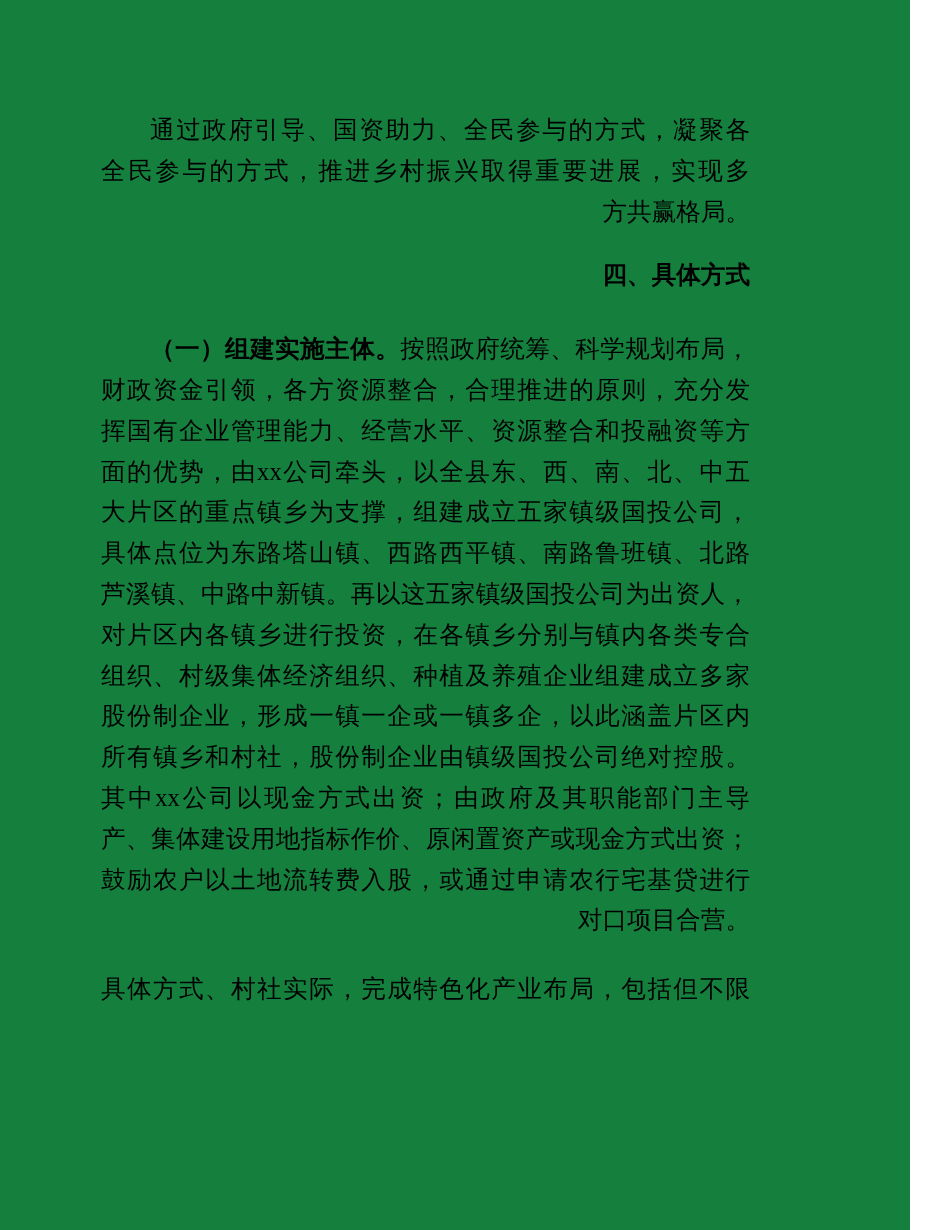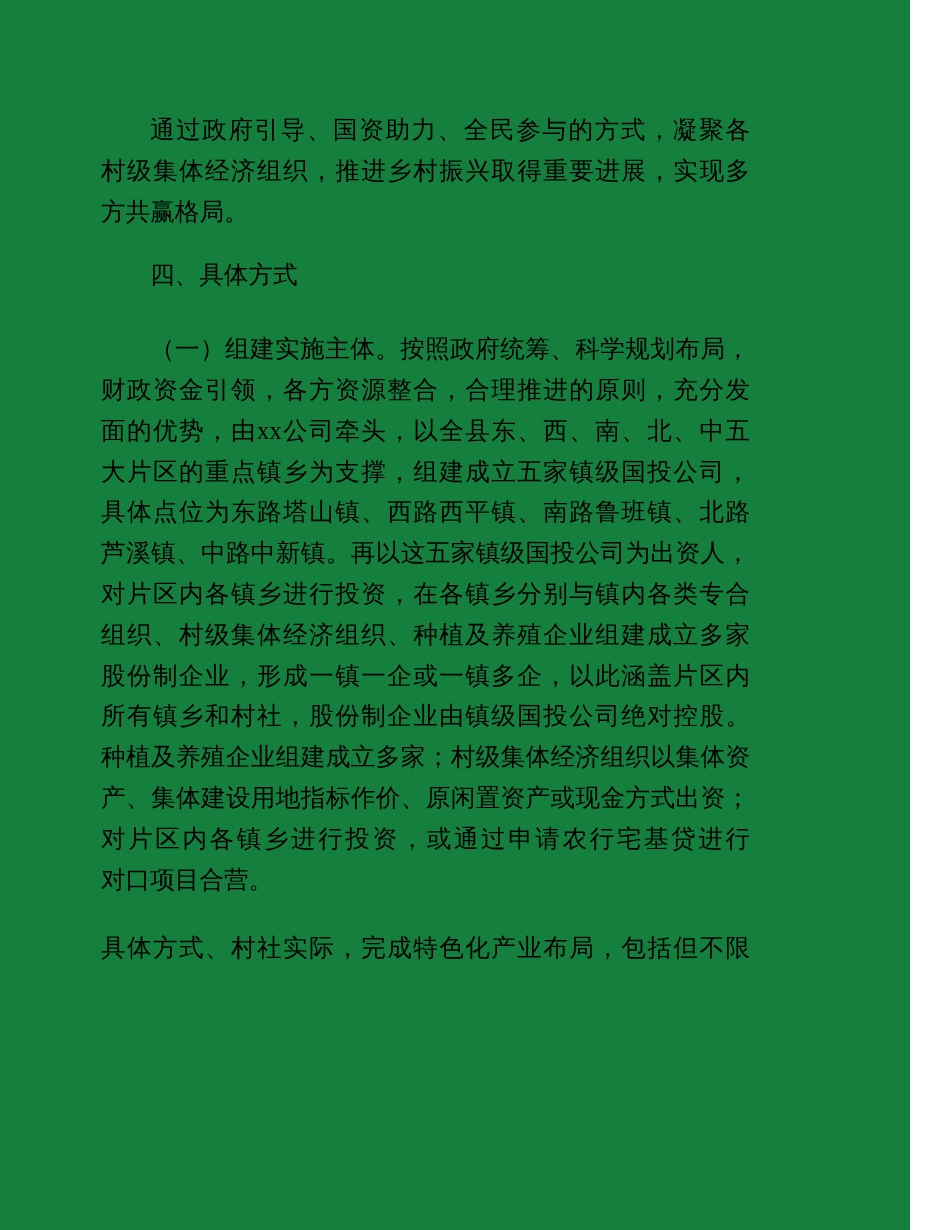--- a/index.html
+++ b/index.html
@@ -24,61 +24,62 @@
   .block { margin: 0; }
   .block + .block { margin-top: 28px; }
   .block.heading { margin-top: 23px; }
   .block.heading + .block { margin-top: 33px; }
   .line {
     height: 40.8px;
     line-height: 40.8px;
     font-size: 24.6px;
     color: #000000;
     overflow: hidden;
-    text-align: left;
+    text-align: right;
   }
   .line.indent { text-indent: 49px; }
   .line.fill {
     text-align: justify;
     text-align-last: justify;
     text-justify: inter-character;
   }
   .seg {
     font-family: "Liberation Serif", serif;
     font-weight: 400;
   }
   .seg.b {
     font-family: "Liberation Sans", sans-serif;
-    font-weight: 400;
+    font-weight: 700;
   }
 </style>
 </head>
 <body>
 
 <div class="page">
     <div class="block">
       <div class="line fill indent"><span class="seg">通过政府引导、国资助力、全民参与的方式，凝聚各</span></div>
-      <div class="line fill"><span class="seg">村级集体经济组织，推进乡村振兴取得重要进展，实现多</span></div>
+      <div class="line fill"><span class="seg">全民参与的方式，推进乡村振兴取得重要进展，实现多</span></div>
       <div class="line"><span class="seg">方共赢格局。</span></div>
     </div>
     <div class="block heading">
       <div class="line indent"><span class="seg b">四、具体方式</span></div>
     </div>
     <div class="block">
       <div class="line fill indent"><span class="seg b">（一）组建实施主体。</span><span class="seg">按照政府统筹、科学规划布局，</span></div>
       <div class="line fill"><span class="seg">财政资金引领，各方资源整合，合理推进的原则，充分发</span></div>
+      <div class="line fill"><span class="seg">挥国有企业管理能力、经营水平、资源整合和投融资等方</span></div>
       <div class="line fill"><span class="seg">面的优势，由xx公司牵头，以全县东、西、南、北、中五</span></div>
       <div class="line fill"><span class="seg">大片区的重点镇乡为支撑，组建成立五家镇级国投公司，</span></div>
       <div class="line fill"><span class="seg">具体点位为东路塔山镇、西路西平镇、南路鲁班镇、北路</span></div>
       <div class="line fill"><span class="seg">芦溪镇、中路中新镇。再以这五家镇级国投公司为出资人，</span></div>
       <div class="line fill"><span class="seg">对片区内各镇乡进行投资，在各镇乡分别与镇内各类专合</span></div>
       <div class="line fill"><span class="seg">组织、村级集体经济组织、种植及养殖企业组建成立多家</span></div>
       <div class="line fill"><span class="seg">股份制企业，形成一镇一企或一镇多企，以此涵盖片区内</span></div>
       <div class="line fill"><span class="seg">所有镇乡和村社，股份制企业由镇级国投公司绝对控股。</span></div>
-      <div class="line fill"><span class="seg">种植及养殖企业组建成立多家；村级集体经济组织以集体资</span></div>
+      <div class="line fill"><span class="seg">其中xx公司以现金方式出资；由政府及其职能部门主导</span></div>
       <div class="line fill"><span class="seg">产、集体建设用地指标作价、原闲置资产或现金方式出资；</span></div>
-      <div class="line fill"><span class="seg">对片区内各镇乡进行投资，或通过申请农行宅基贷进行</span></div>
+      <div class="line fill"><span class="seg">鼓励农户以土地流转费入股，或通过申请农行宅基贷进行</span></div>
       <div class="line"><span class="seg">对口项目合营。</span></div>
     </div>
     <div class="block">
       <div class="line fill"><span class="seg">具体方式、村社实际，完成特色化产业布局，包括但不限</span></div>
     </div>
   </div>
 
 </body></html>

